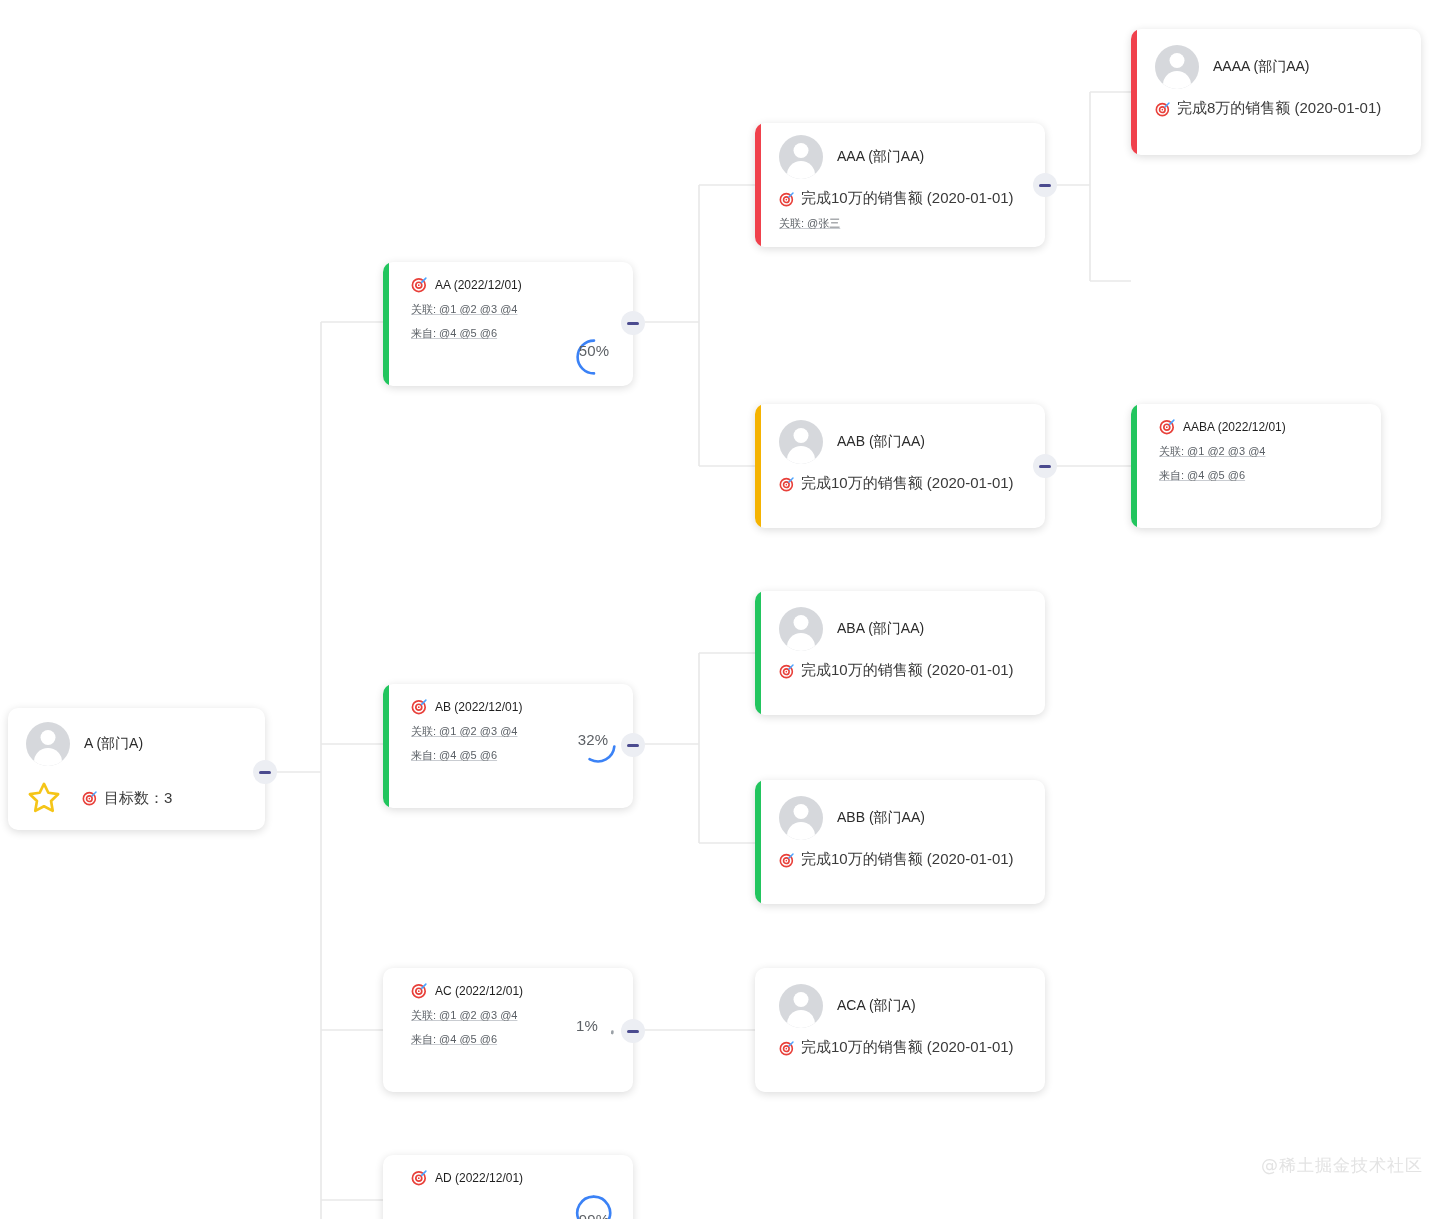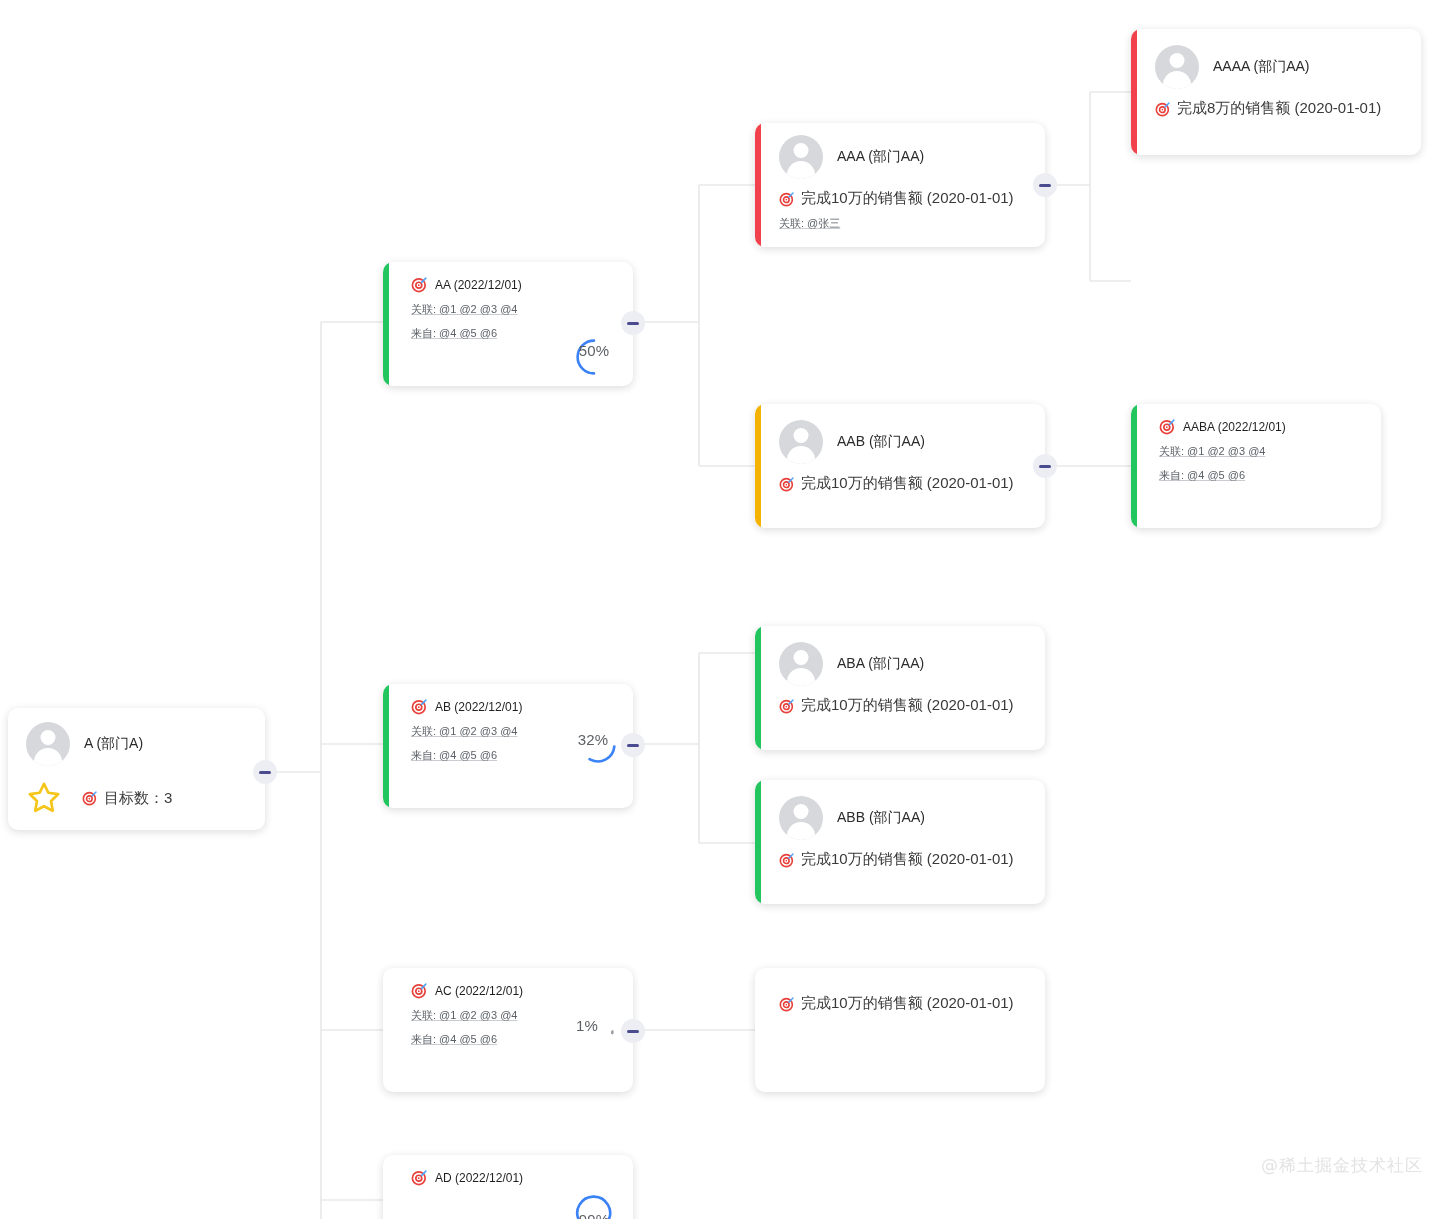--- a/index.html
+++ b/index.html
@@ -292,21 +292,21 @@
   <div class="progress" style="left:575px;top:722px;width:46px;height:46px;">
     <svg width="46" height="46" viewBox="0 0 46 46">
       <path d="M23 6.6 a16.4 16.4 0 1 1 -11.6 28" fill="none" stroke="#3b82f6" stroke-width="2.6" stroke-linecap="round" stroke-dasharray="33 103" stroke-dashoffset="0" transform="rotate(95 23 23)"></path>
     </svg>
     <span class="pct" style="transform:translate(-5px,-6px);">32%</span>
   </div>
   <div class="toggle" style="left:621px;top:733px;">
     <i></i>
   </div>
 
-  <div class="node" style="left:755px;top:626px;width:290px;height:124px;">
+  <div class="node" style="left:755px;top:591px;width:290px;height:124px;">
     <div class="stripe" style="background:#22c55e;"></div>
     <div class="body" style="padding:16px 18px 16px 24px;">
       <div class="person-row">
         <div class="avatar"></div>
         <div class="person-name">ABA (部门AA)</div>
       </div>
       <div class="meta-line">
         <span class="ico">
           <svg width="16" height="16" viewBox="0 0 24 24">
             <circle cx="11" cy="13" r="9" fill="none" stroke="#e8403a" stroke-width="2.4"></circle>
@@ -363,20 +363,24 @@
       <path d="M23 6.6 a16.4 16.4 0 0 1 1.5 .07" fill="none" stroke="#9aa0a6" stroke-width="2.6" stroke-linecap="round" transform="rotate(92 23 23)"></path>
     </svg>
     <span class="pct" style="transform:translate(-9px,-6px);">1%</span>
   </div>
   <div class="toggle" style="left:621px;top:1019px;">
     <i></i>
   </div>
 
   <div class="node" style="left:755px;top:968px;width:290px;height:124px;">
     <div class="body" style="padding:16px 18px 16px 24px;">
+      <div class="person-row">
+        <div class="avatar"></div>
+        <div class="person-name">ACA (部门A)</div>
+      </div>
       <div class="meta-line">
         <span class="ico">
           <svg width="16" height="16" viewBox="0 0 24 24">
             <circle cx="11" cy="13" r="9" fill="none" stroke="#e8403a" stroke-width="2.4"></circle>
             <circle cx="11" cy="13" r="4.2" fill="none" stroke="#e8403a" stroke-width="2.4"></circle>
             <circle cx="11" cy="13" r="1.2" fill="#e8403a"></circle>
             <path d="M15 9 L21 3" stroke="#4aa3ff" stroke-width="2.2" stroke-linecap="round"></path>
           </svg>
         </span>
         <span>完成10万的销售额 (2020-01-01)</span>

